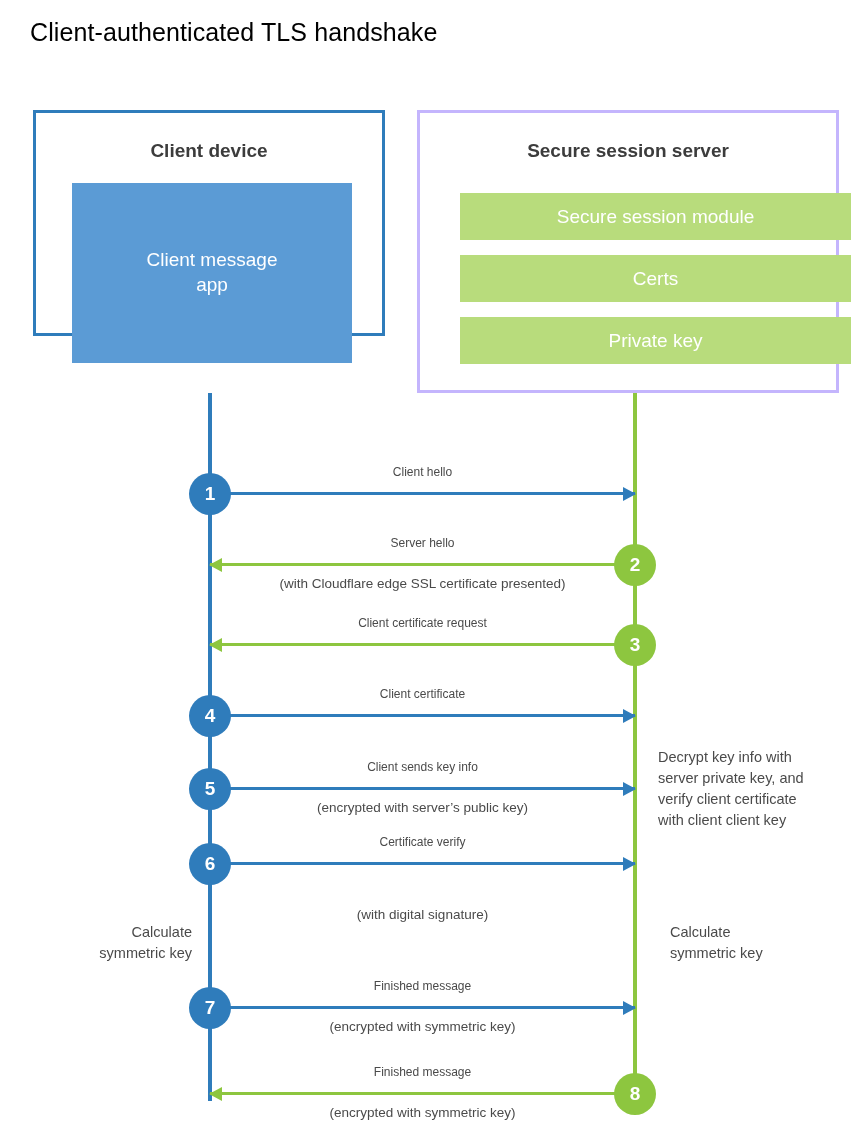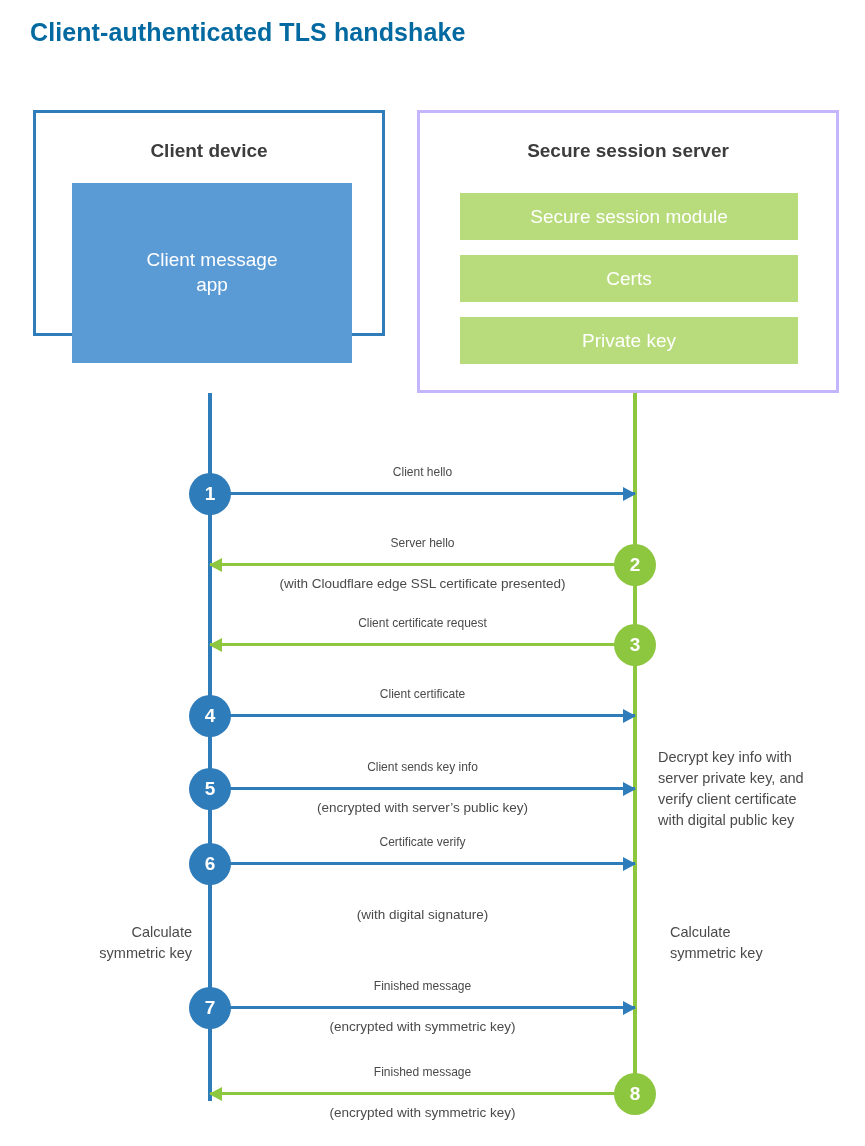--- a/index.html
+++ b/index.html
@@ -15,22 +15,22 @@
     color: #4a4a4a;
     overflow: hidden;
   }
 
   
   #diagram-title {
     position: absolute;
     left: 30px;
     top: 18px;
     font-size: 25px;
-    font-weight: 700;
-    color: #0369a1;
+    font-weight: 400;
+    color: #000000;
     letter-spacing: 0.1px;
     white-space: nowrap;
   }
 
   
   .party-box {
     position: absolute;
     background: #ffffff;
     box-sizing: border-box;
   }
@@ -74,21 +74,21 @@
     justify-content: center;
     text-align: center;
     line-height: 1.3;
     white-space: pre-line;
   }
 
   
   .server-bar {
     position: absolute;
     left: 40px;
-    width: 338px;
+    width: 391px;
     height: 47px;
     background: #b8dc7c;
     color: #ffffff;
     font-size: 19px;
     display: flex;
     align-items: center;
     justify-content: center;
     text-align: center;
   }
   #server-bar-0 { top: 80px; }
@@ -272,17 +272,17 @@
       <div class="arrowhead left"></div>
     </div>
     <div class="step-badge server-side" style="top: 1073px;">8</div>
     <div class="msg-label" style="top: 1065px;">Finished message</div>
     <div class="msg-sublabel" style="top: 1105px;">(encrypted with symmetric key)</div>
   </div>
 
 <div class="side-note" id="note-server-decrypt">Decrypt key info with
 server private key, and
 verify client certificate
-with digital public key</div>
+with client client key</div>
 <div class="side-note" id="note-client-symmetric">Calculate
 symmetric key</div>
 <div class="side-note" id="note-server-symmetric">Calculate
 symmetric key</div>
 
 </body></html>

